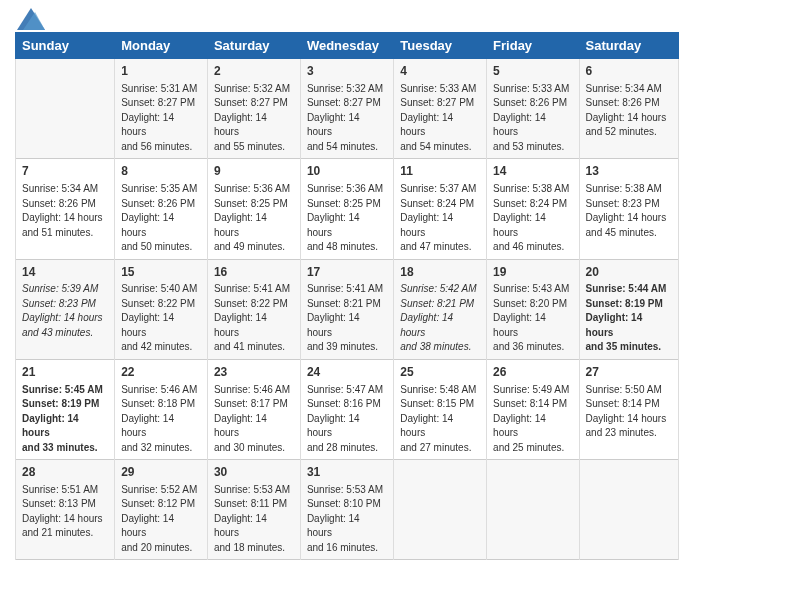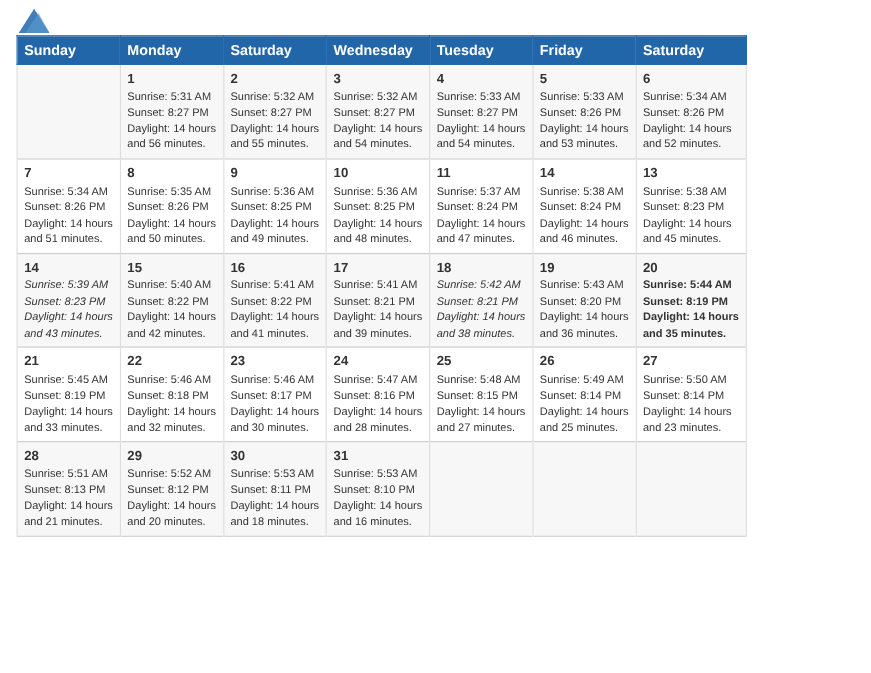--- a/index.html
+++ b/index.html
@@ -216,21 +216,21 @@
           <td><span class="day-num">19</span><span class="day-info" style="white-space: pre-line; text-align: right;">Sunrise: 5:43 AM
 Sunset: 8:20 PM
 Daylight: 14 hours
 and 36 minutes.</span></td>
           <td><span class="day-num">20</span><span class="day-info" style="white-space: pre-line; font-weight: bold;">Sunrise: 5:44 AM
 Sunset: 8:19 PM
 Daylight: 14 hours
 and 35 minutes.</span></td>
         </tr>
         <tr>
-          <td><span class="day-num">21</span><span class="day-info" style="white-space: pre-line;">Sunrise: 5:45 AM
+          <td><span class="day-num">21</span><span class="day-info" style="white-space: pre-line; font-weight: bold;">Sunrise: 5:45 AM
 Sunset: 8:19 PM
 Daylight: 14 hours
 and 33 minutes.</span></td>
           <td><span class="day-num">22</span><span class="day-info" style="white-space: pre-line;">Sunrise: 5:46 AM
 Sunset: 8:18 PM
 Daylight: 14 hours
 and 32 minutes.</span></td>
           <td><span class="day-num">23</span><span class="day-info" style="white-space: pre-line;">Sunrise: 5:46 AM
 Sunset: 8:17 PM
 Daylight: 14 hours

